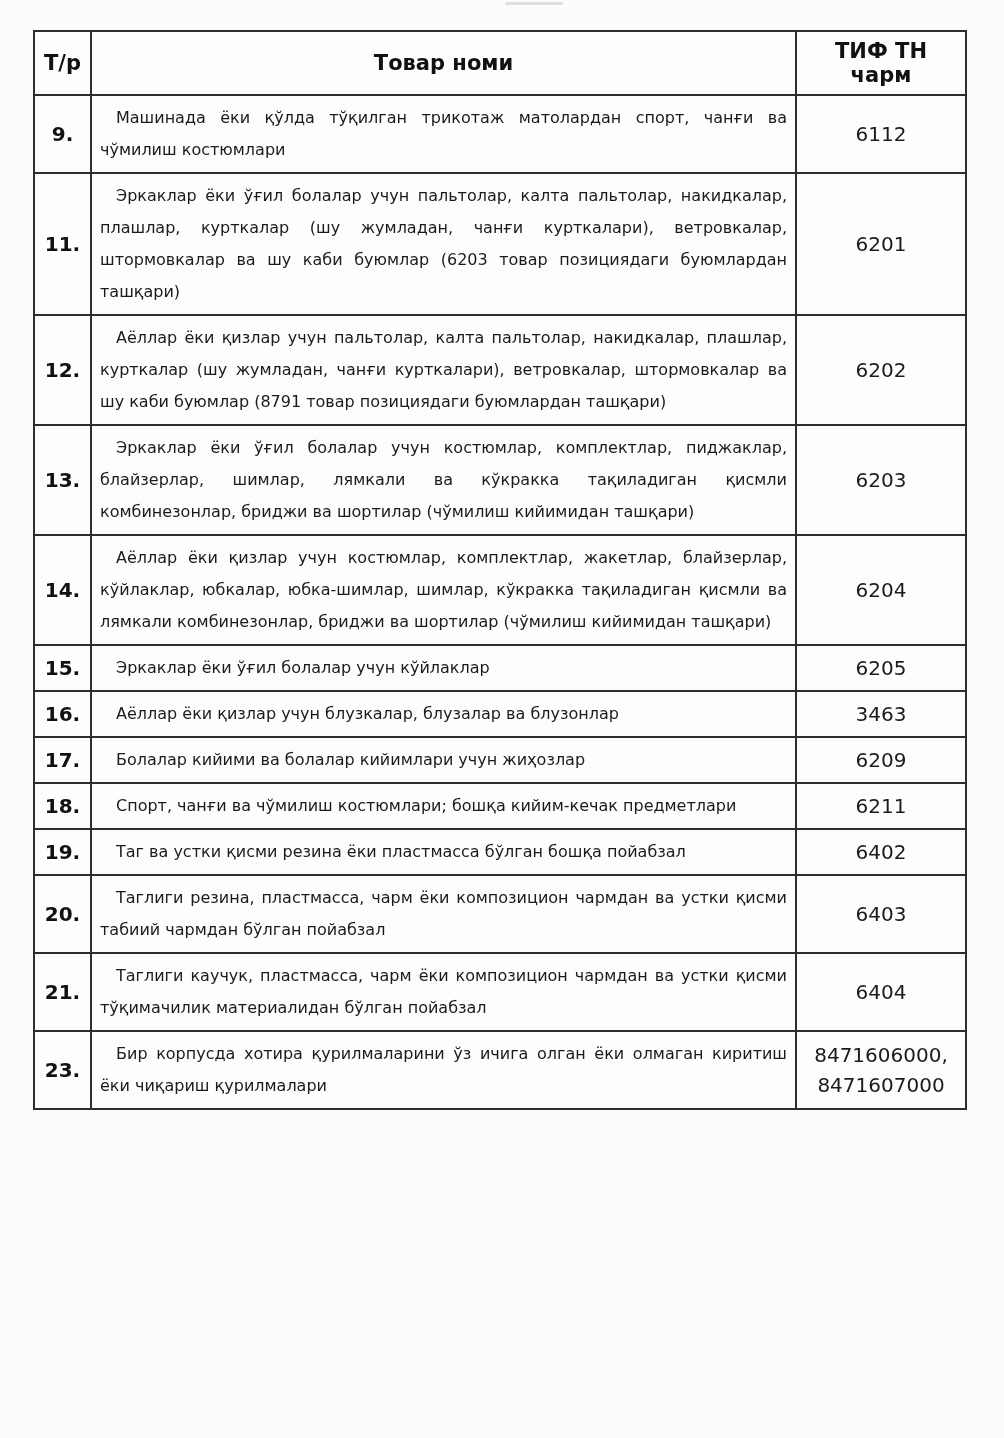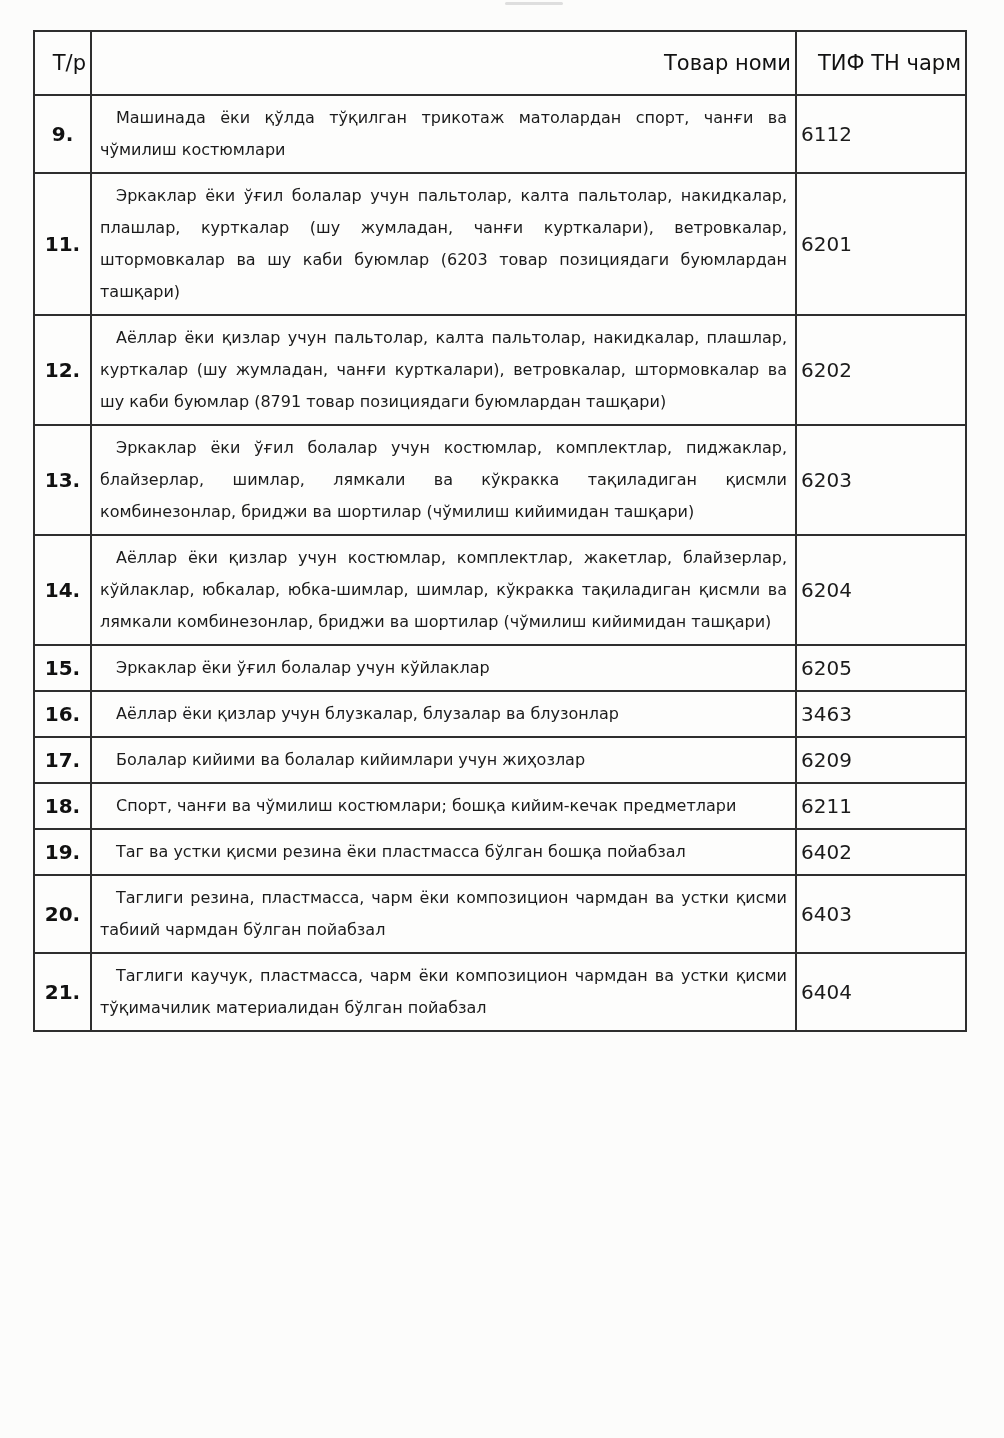--- a/index.html
+++ b/index.html
@@ -37,22 +37,22 @@
   col.c-name { width: 705px; }
   col.c-code { width: 170px; }
 
   table.tariff th,
   table.tariff td {
     border: 2px solid #2e2e2e;
     vertical-align: middle;
   }
   th {
     font-size: 21px;
-    font-weight: normal;
-    text-align: right;
+    font-weight: bold;
+    text-align: center;
     height: 62px;
     color: #111;
     padding: 0 4px;
   }
   td.num {
     font-size: 20px;
     font-weight: bold;
     text-align: center;
     color: #111;
     padding: 6px 2px;
@@ -61,21 +61,21 @@
     font-size: 16px;
     line-height: 32px;
     text-align: justify;
     text-align-last: left;
     text-indent: 16px;
     padding: 6px 8px;
   }
   td.code {
     font-size: 20px;
     line-height: 30px;
-    text-align: left;
+    text-align: center;
     white-space: pre-line;
     padding: 6px 4px;
   }
 </style>
 </head>
 <body>
 
 <div class="scan-artifact"></div>
 
 <table class="tariff">
@@ -145,14 +145,20 @@
     <tr>
       <td class="num">20.</td>
       <td class="name">Таглиги резина, пластмасса, чарм ёки композицион чармдан ва устки қисми табиий чармдан бўлган пойабзал</td>
       <td class="code">6403</td>
     </tr>
     <tr>
       <td class="num">21.</td>
       <td class="name">Таглиги каучук, пластмасса, чарм ёки композицион чармдан ва устки қисми тўқимачилик материалидан бўлган пойабзал</td>
       <td class="code">6404</td>
     </tr>
+    <tr>
+      <td class="num">23.</td>
+      <td class="name">Бир корпусда хотира қурилмаларини ўз ичига олган ёки олмаган киритиш ёки чиқариш қурилмалари</td>
+      <td class="code">8471606000,
+8471607000</td>
+    </tr>
   </tbody>
 </table>
 
 </body></html>

